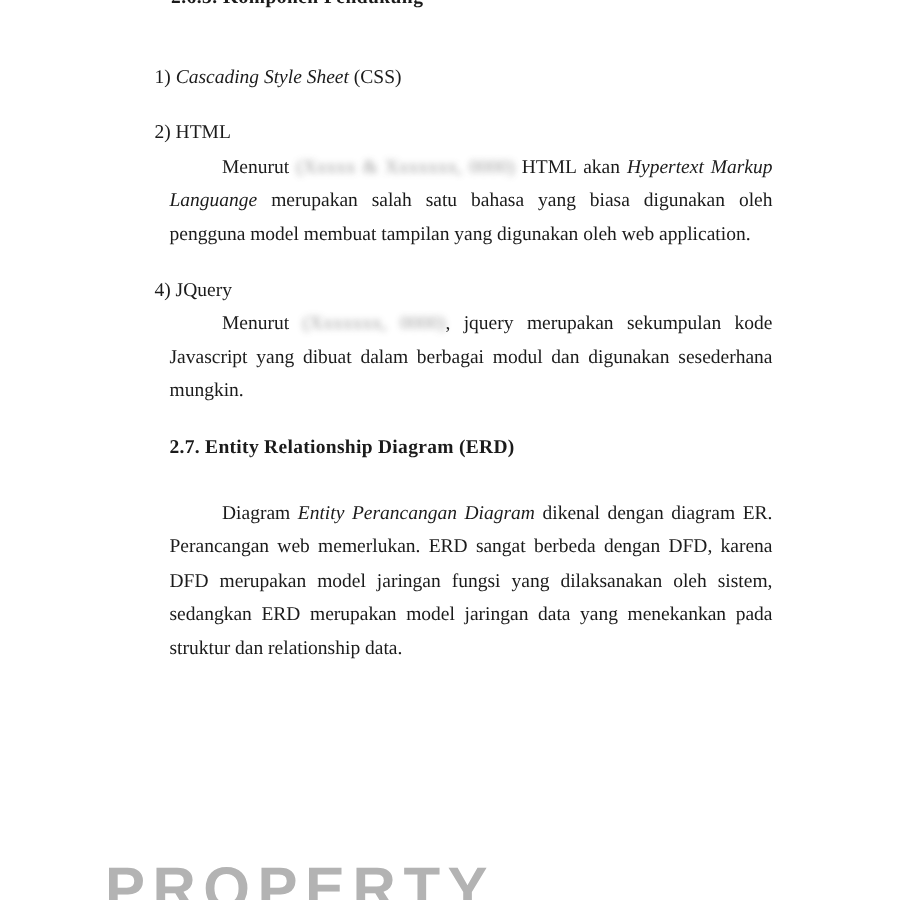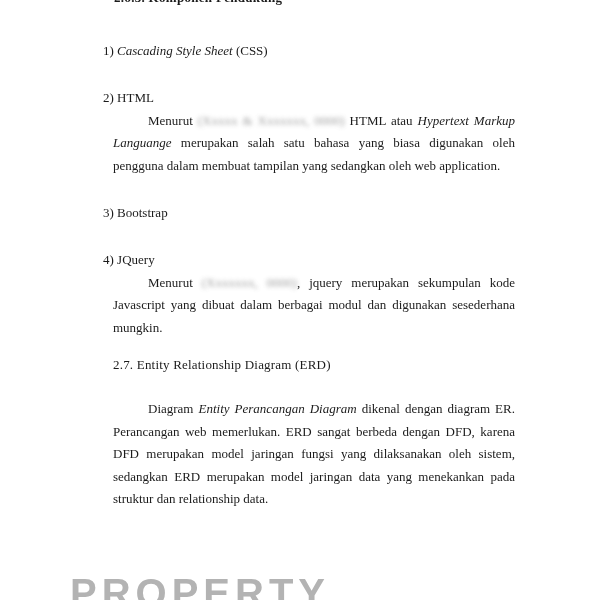--- a/index.html
+++ b/index.html
@@ -29,32 +29,32 @@
     letter-spacing: 0.3px;
   }
   .content {
     position: absolute;
     top: 31px;
     left: 113px;
     width: 402px;
     line-height: 22.4px;
   }
   .section { margin: 0; }
-  .section + .section { margin-top: 25px; font-family: Liberation Serif, serif; }
+  .section + .section { margin-top: 15px; font-family: Liberation Serif, serif; }
   .section.first-gap { margin-top: 9px; }
   .item-heading {
     margin-left: -10px;      
     text-align: left;
   }
   .para {
     text-align: justify;
     text-indent: 35px;
   }
   .bold-heading {
-    font-weight: normal;
+    font-weight: bold;
     margin-top: 15px;
     letter-spacing: 0.2px;
   }
   .erd-para {
     margin-top: 22px;
   }
   .run-italic { font-style: italic; }
   .run-redacted {
     color: var(--redacted-color, #8f8f8f);
     filter: blur(2.2px);
@@ -80,25 +80,24 @@
   <div class="clipped-heading">2.6.3. Komponen Pendukung</div>
 
   <div class="content">
 
     <div class="section first-gap">
       <div class="item-heading"><span>1) </span><span class="run-italic">Cascading Style Sheet</span><span> (CSS)</span></div>
     </div>
 
     <div class="section">
       <div class="item-heading"><span>2) HTML</span></div>
-      <div class="para"><span>Menurut </span><span class="run-redacted">(Xxxxx &amp; Xxxxxxx, 0000)</span><span> HTML atau </span><span class="run-italic">Hypertext Markup Languange</span><span> merupakan salah satu bahasa yang biasa digunakan oleh pengguna dalam membuat tampilan yang sedangkan oleh web application.</span></div>
+      <div class="para"><span>Menurut </span><span class="run-redacted">(Xxxxx &amp; Xxxxxxx, 0000)</span><span> HTML akan </span><span class="run-italic">Hypertext Markup Languange</span><span> merupakan salah satu bahasa yang biasa digunakan oleh pengguna model membuat tampilan yang digunakan oleh web application.</span></div>
     </div>
 
     <div class="section">
-      <div class="item-heading"><span>3) Bootstrap</span></div>
     </div>
 
     <div class="section">
       <div class="item-heading"><span>4) JQuery</span></div>
       <div class="para"><span>Menurut </span><span class="run-redacted">(Xxxxxxx, 0000)</span><span>, jquery merupakan sekumpulan kode Javascript yang dibuat dalam berbagai modul dan digunakan sesederhana mungkin.</span></div>
     </div>
 
     <div class="bold-heading">2.7. Entity Relationship Diagram (ERD)</div>
 
     <div class="para erd-para"><span>Diagram </span><span class="run-italic">Entity Perancangan Diagram</span><span> dikenal dengan diagram ER. Perancangan web memerlukan. ERD sangat berbeda dengan DFD, karena DFD merupakan model jaringan fungsi yang dilaksanakan oleh sistem, sedangkan ERD merupakan model jaringan data yang menekankan pada struktur dan relationship data. </span></div>

